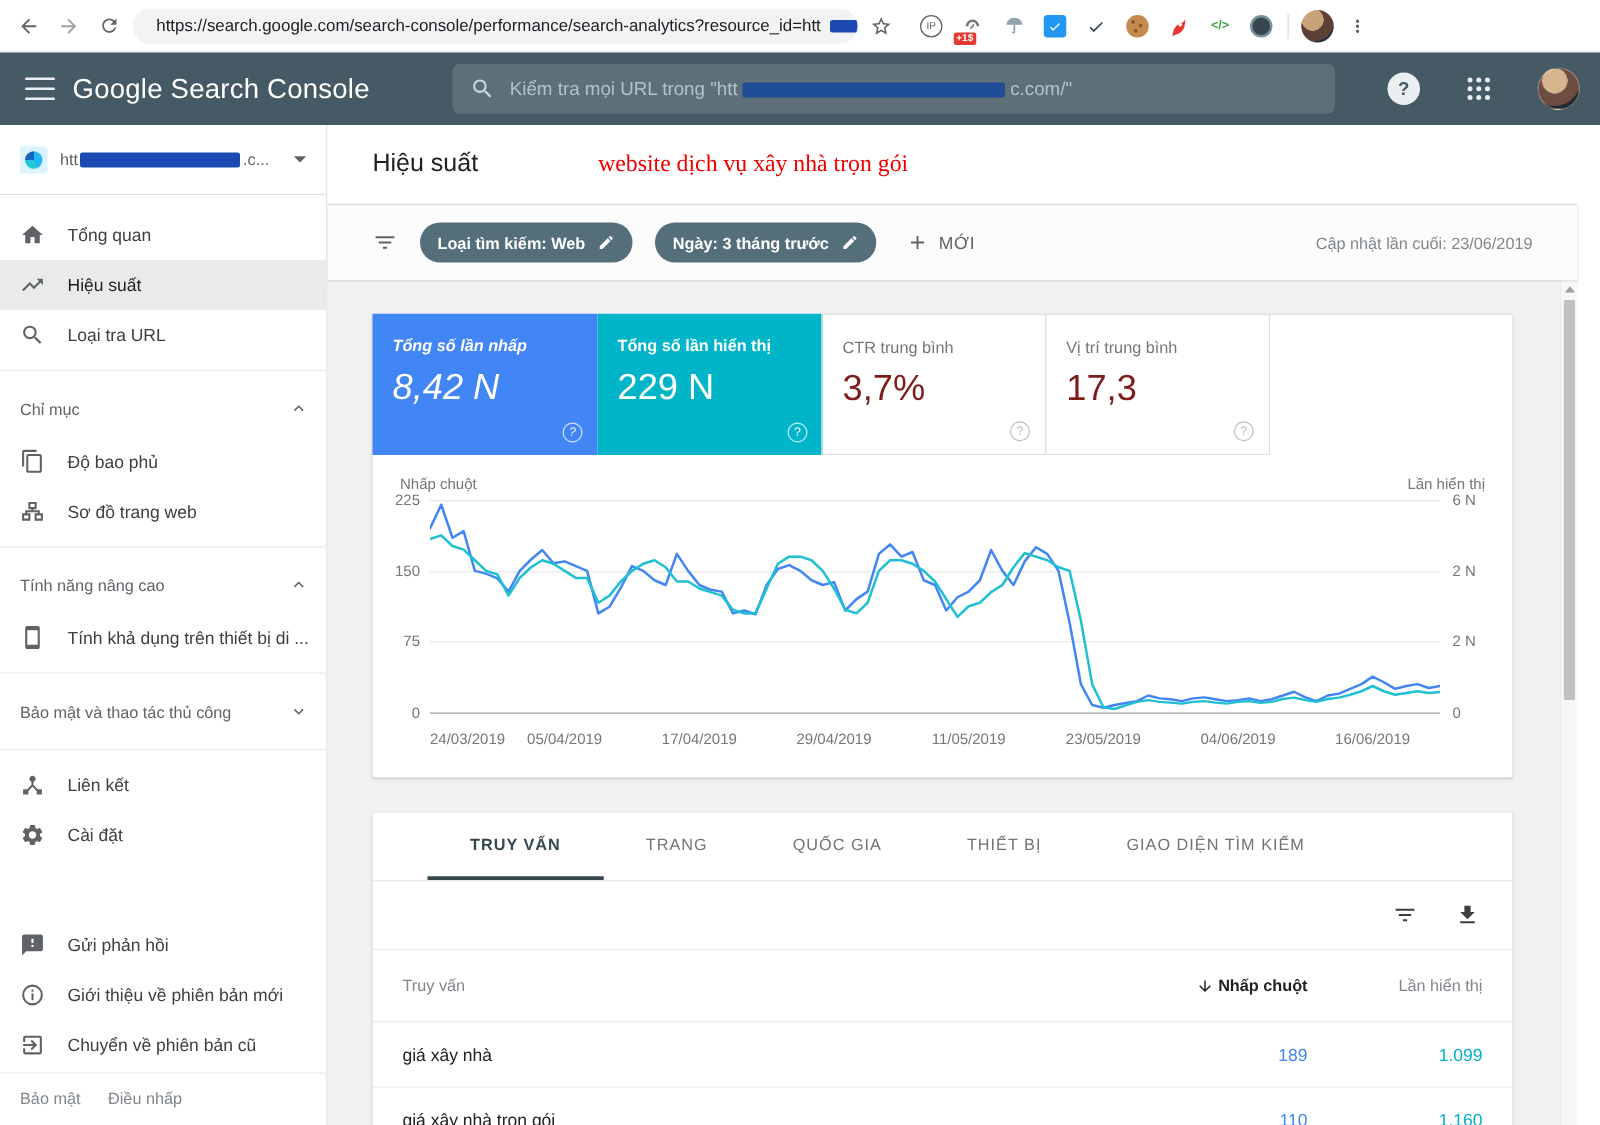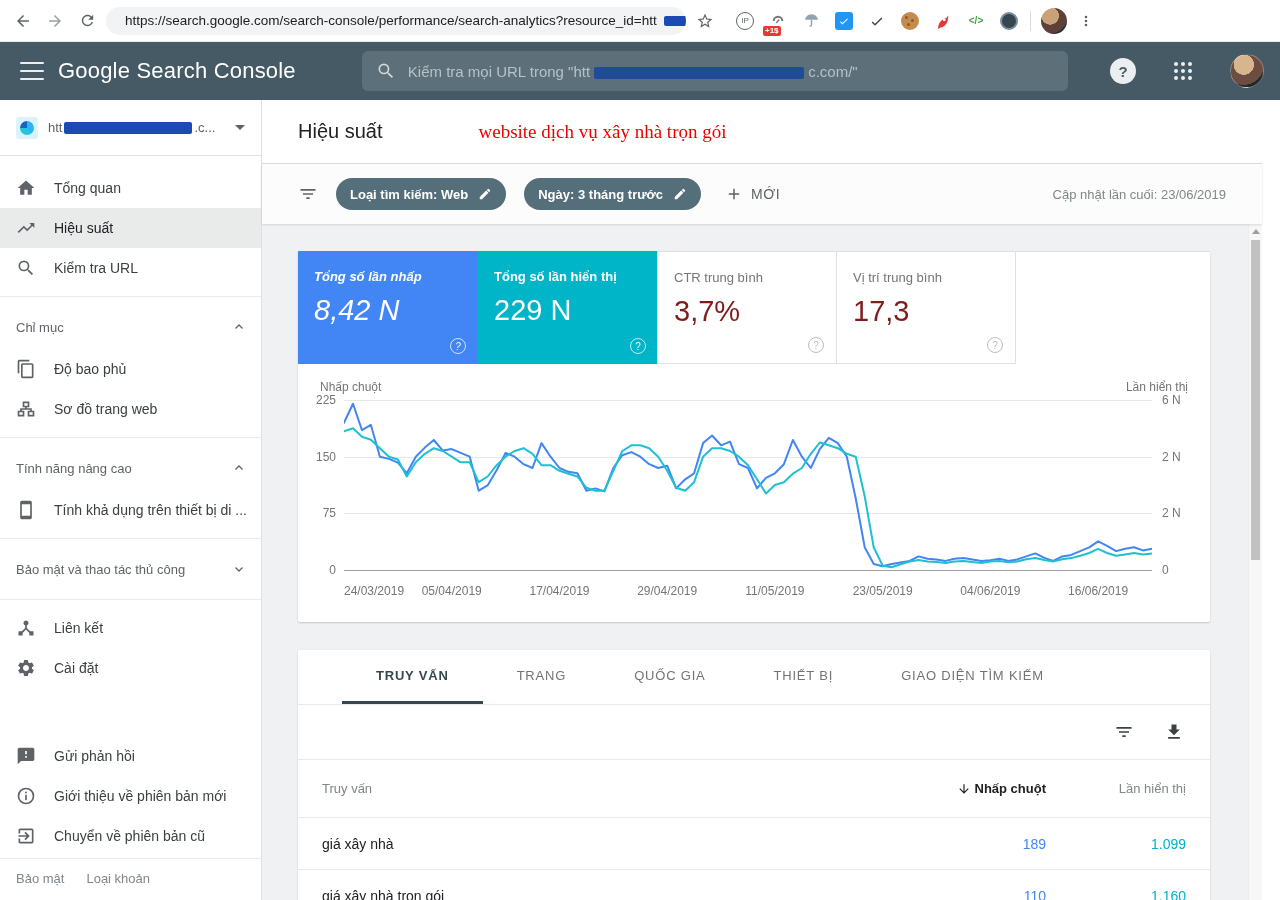--- a/index.html
+++ b/index.html
@@ -267,21 +267,21 @@
         <div class="nav-item active">
           <svg width="20" height="20" viewBox="0 0 24 24">
               <path class="icon-gray" d="M16 6l2.29 2.29-4.88 4.88-4-4L2 16.59 3.41 18l6-6 4 4 6.3-6.29L22 12V6z"></path>
             </svg>
           <span>Hiệu suất</span>
         </div>
         <div class="nav-item">
           <svg width="20" height="20" viewBox="0 0 24 24">
               <path class="icon-gray" d="M15.5 14h-.79l-.28-.27A6.47 6.47 0 0 0 16 9.5 6.5 6.5 0 1 0 9.5 16c1.61 0 3.09-.59 4.23-1.57l.27.28v.79l5 4.99L20.49 19l-4.99-5zm-6 0A4.5 4.5 0 1 1 14 9.5 4.49 4.49 0 0 1 9.5 14z"></path>
             </svg>
-          <span>Kiểm tra URL</span>
+          <span>Loại tra URL</span>
         </div>
         <div class="divider"></div>
         <div class="nav-section">
           <span>Chỉ mục</span>
           <svg width="12" height="12" viewBox="0 0 24 24">
               <path fill="none" stroke="#5f6368" stroke-width="2.5" d="M5 15l7-7 7 7"></path>
             </svg>
         </div>
         <div class="nav-item">
           <svg width="20" height="20" viewBox="0 0 24 24">
@@ -345,21 +345,21 @@
         </div>
         <div class="nav-item">
           <svg width="20" height="20" viewBox="0 0 24 24">
               <path class="icon-gray" d="M10.09 15.59 11.5 17l5-5-5-5-1.41 1.41L12.67 11H3v2h9.67l-2.58 2.59zM19 3H5c-1.11 0-2 .9-2 2v4h2V5h14v14H5v-4H3v4c0 1.1.89 2 2 2h14c1.1 0 2-.9 2-2V5c0-1.1-.9-2-2-2z"></path>
             </svg>
           <span>Chuyển về phiên bản cũ</span>
         </div>
       </nav>
       <div class="side-footer">
         <span>Bảo mật</span>
-        <span>Loại khoản</span>
+        <span>Điều nhấp</span>
       </div>
     </aside>
 
     <main class="main">
       <div class="page-head">
         <span class="page-title">Hiệu suất</span>
         <span class="annotation">website dịch vụ xây nhà trọn gói</span>
       </div>
 
       <div class="filter-bar">

